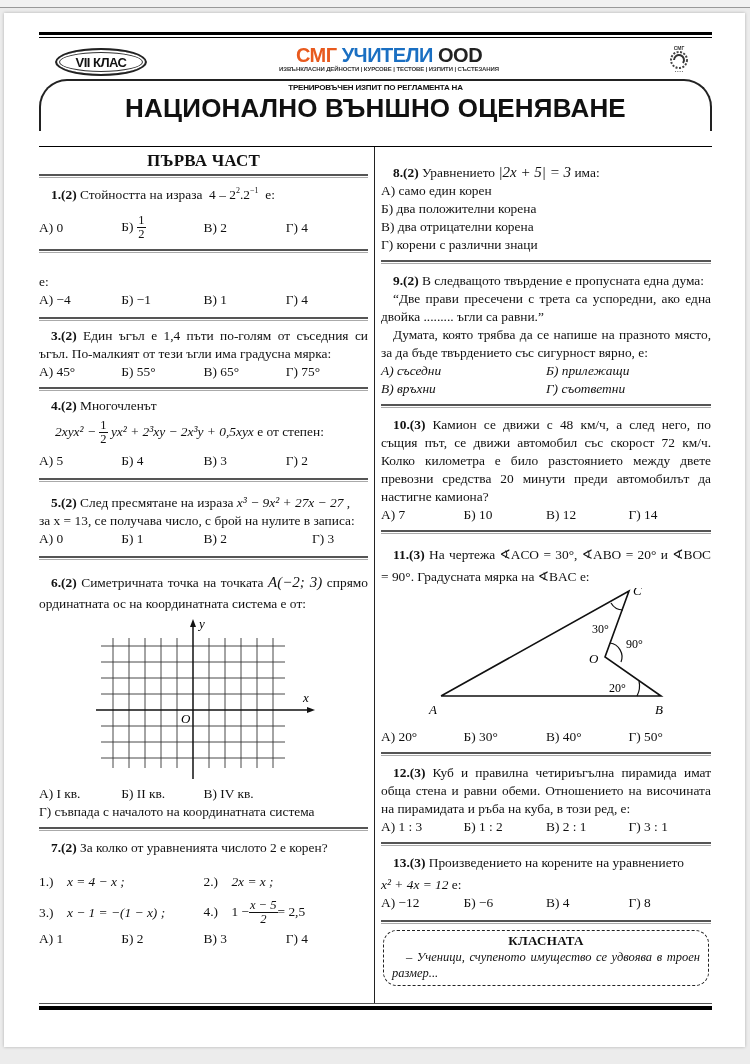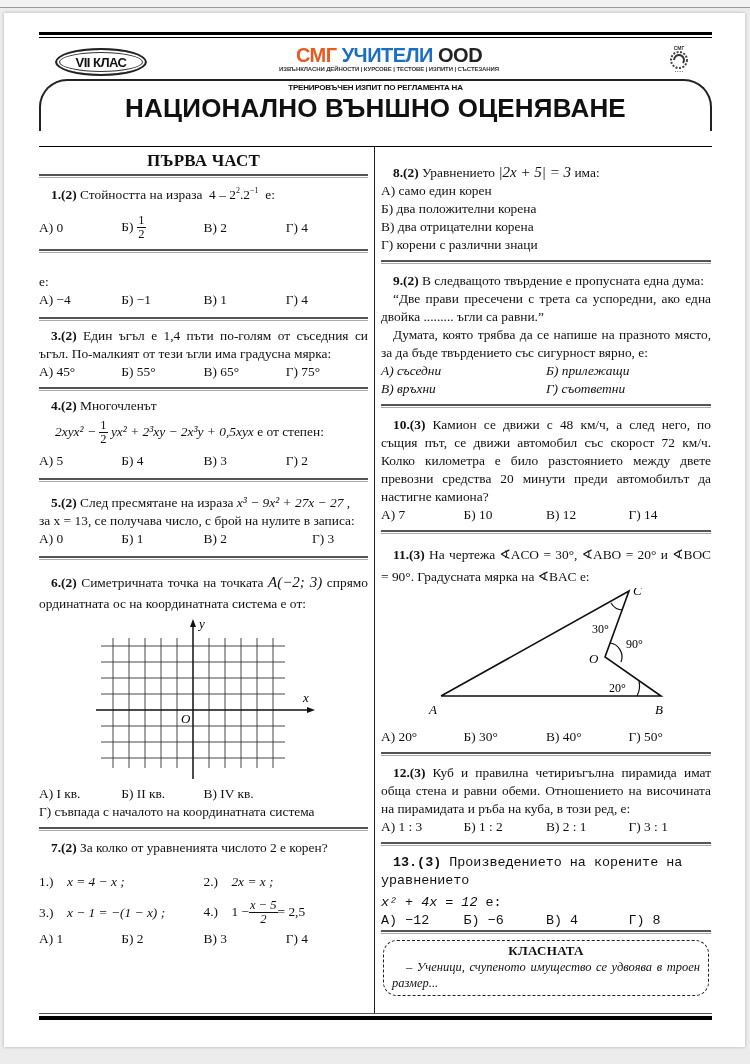--- a/index.html
+++ b/index.html
@@ -307,21 +307,21 @@
       </div>
       <div class="opts o4">
         <span>А) 1 : 3</span>
         <span>Б) 1 : 2</span>
         <span>В) 2 : 1</span>
         <span>Г) 3 : 1</span>
       </div>
     </div>
     <div class="sep"></div>
 
-    <div class="q" style="padding:8px 0 0;font-family:Liberation Mono, monospace;">
+    <div class="q" style="padding:8px 0 8px;">
       <div class="indent">
         <span class="num">13.(3)</span>
         <span>Произведението на корените на уравнението</span>
       </div>
       <div style="margin-top:4px;">
         <span class="math">x² + 4x = 12</span>
         <span>е:</span>
       </div>
       <div class="opts o4">
         <span>А) −12</span>

